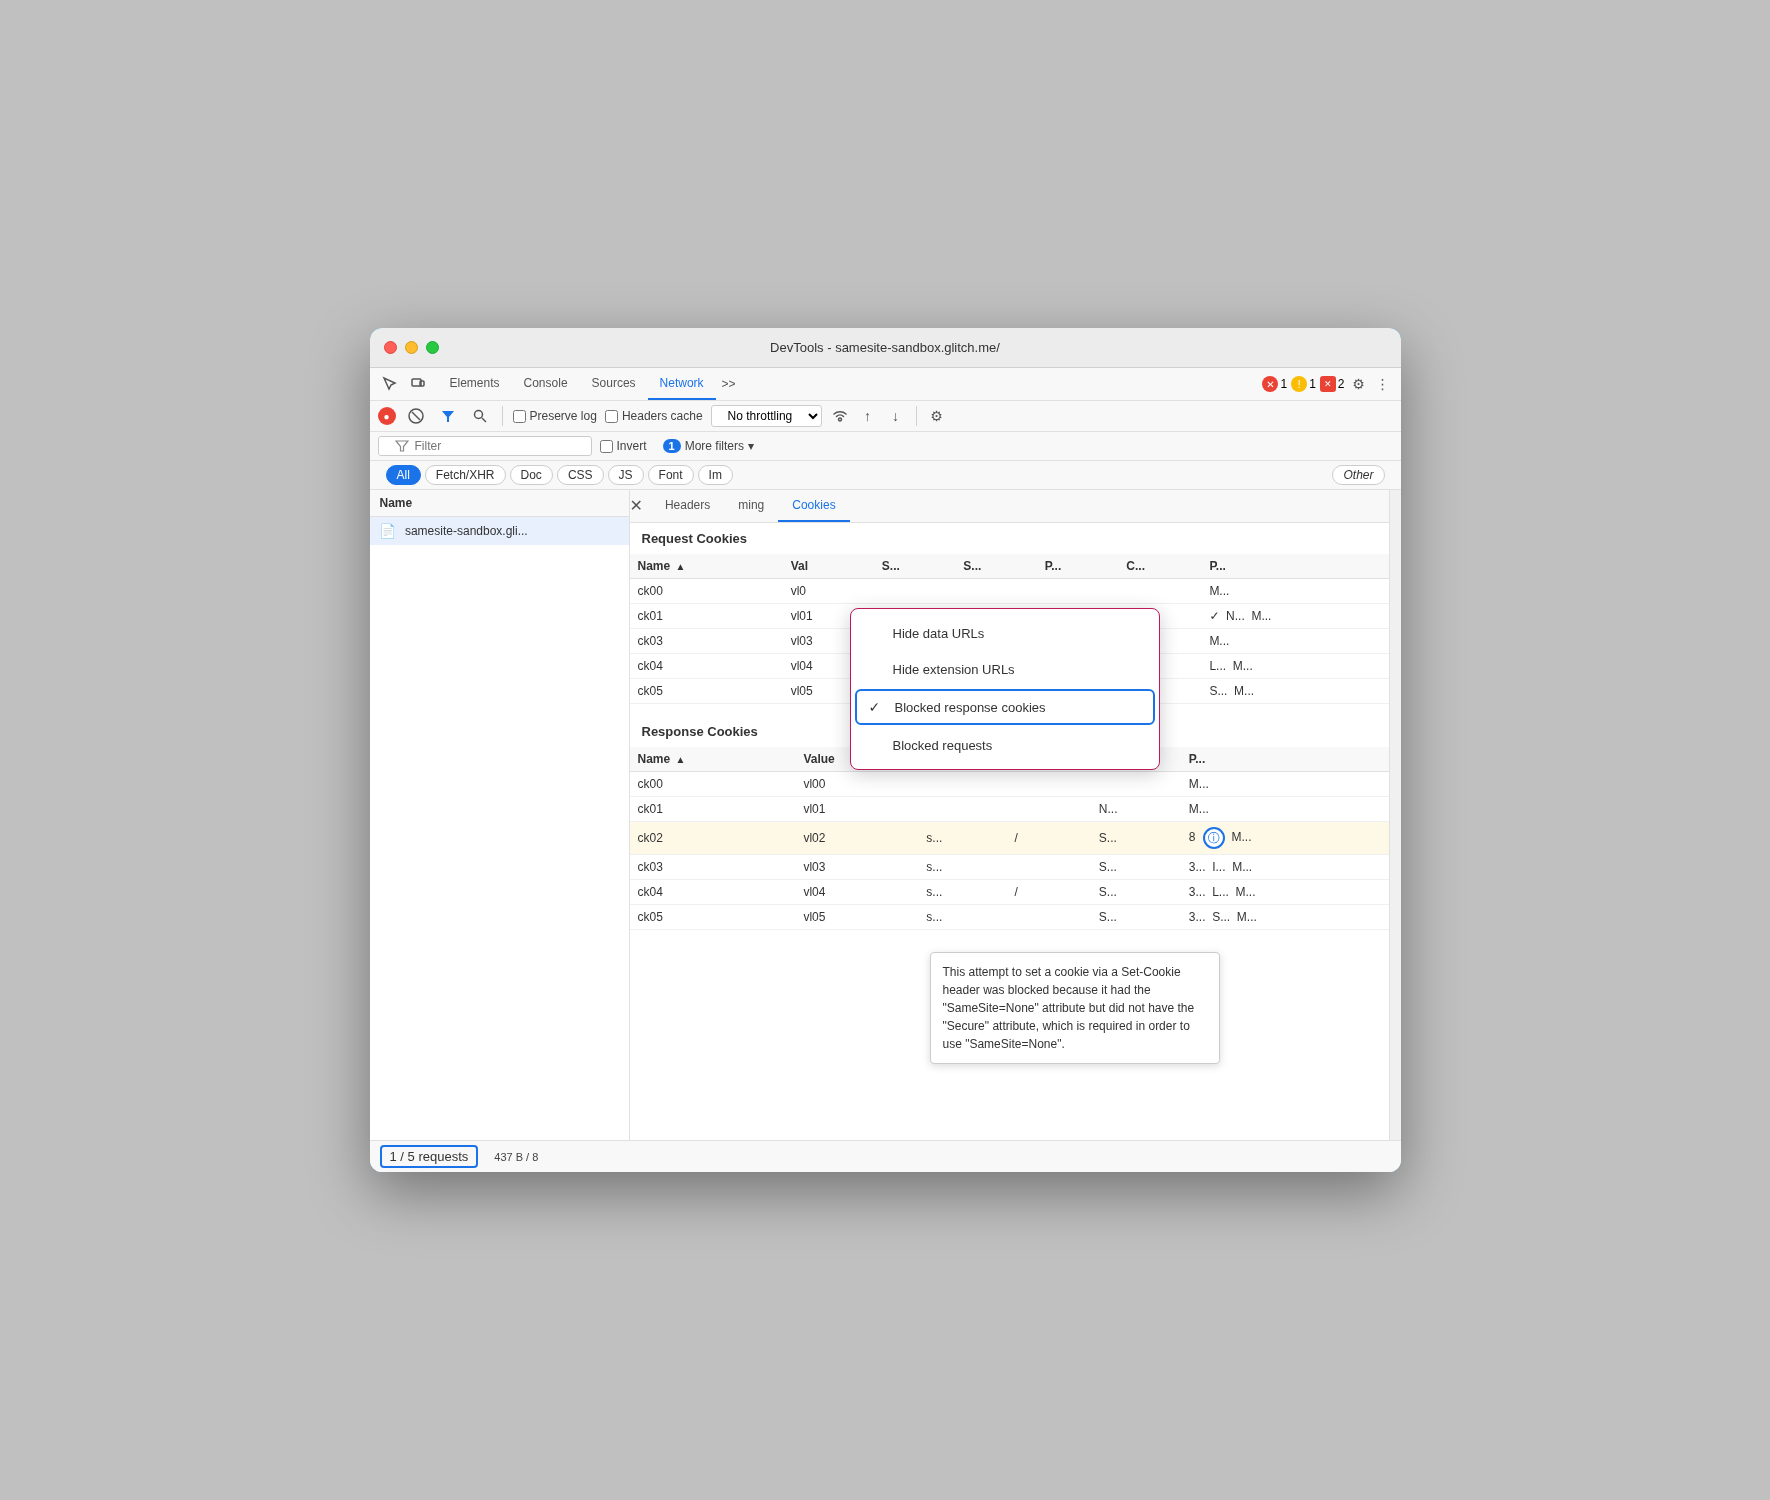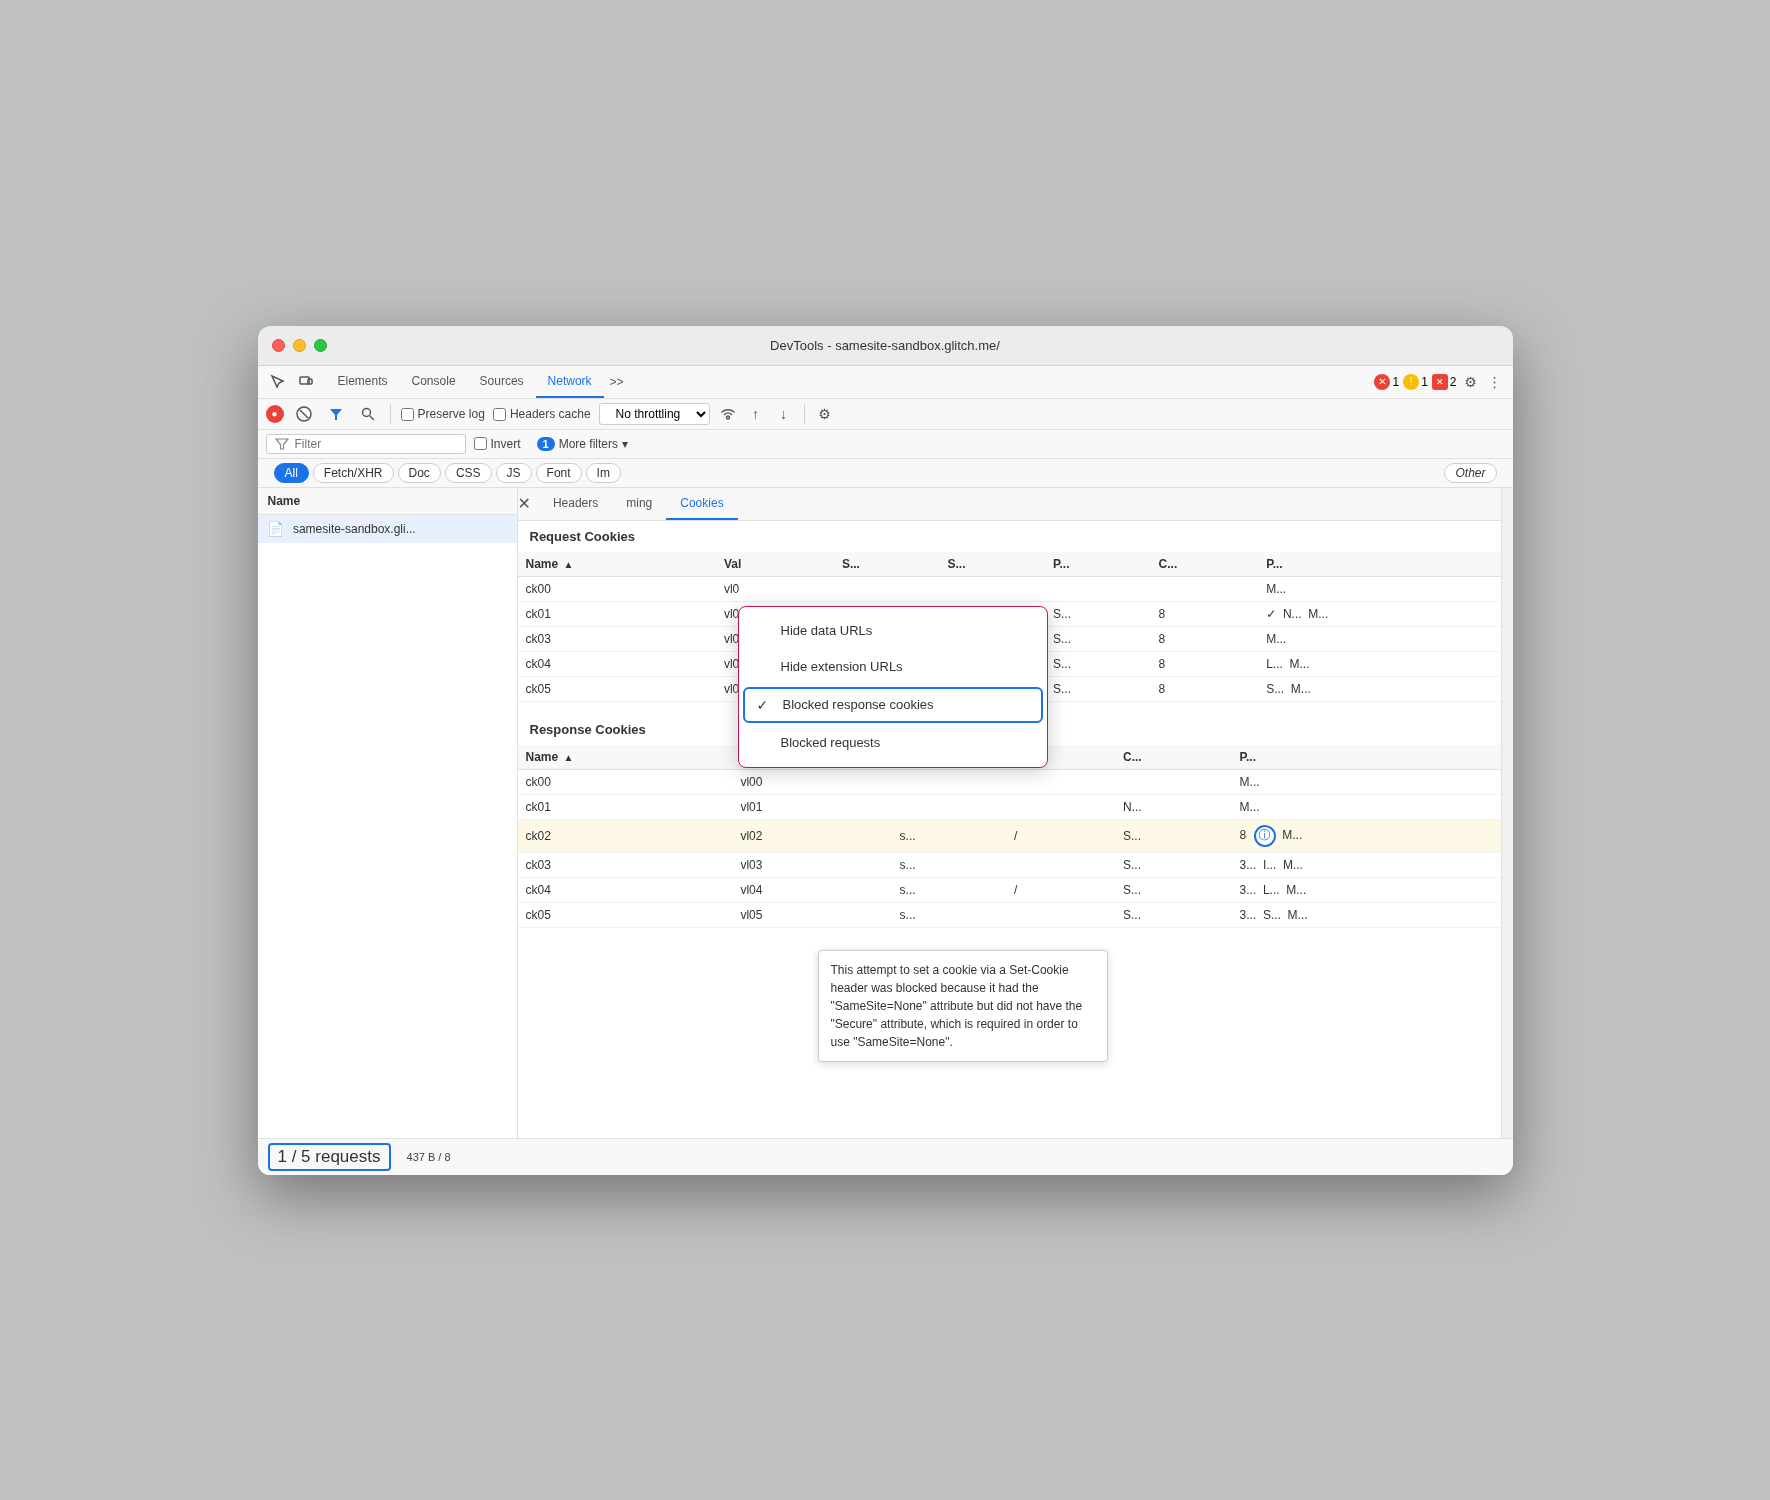--- a/index.html
+++ b/index.html
@@ -5,21 +5,21 @@
     * { box-sizing: border-box; margin: 0; padding: 0; }
     body {
       background: #c0c0c0;
       display: flex;
       justify-content: center;
       align-items: center;
       min-height: 100vh;
       font-family: -apple-system, BlinkMacSystemFont, 'Helvetica Neue', Arial, sans-serif;
     }
     .window {
-      width: 1255px;
+      width: 1031px;
       background: #0ea5e9;
       border-radius: 12px;
       box-shadow: 0 20px 60px rgba(0,0,0,0.4);
       overflow: hidden;
     }
     .titlebar {
       background: #ececec;
       height: 40px;
       display: flex;
       align-items: center;
@@ -133,21 +133,21 @@
       display: flex;
       align-items: center;
       padding: 4px 8px;
       border-bottom: 1px solid #e0e0e0;
       background: #f8f8f8;
       gap: 8px;
     }
     .filter-input-wrap {
       display: flex; align-items: center;
       border: 1px solid #ccc; border-radius: 3px;
-      padding: 2px 8px; background: #fff;
+      padding: 2px 16px; background: #fff;
       gap: 6px; min-width: 200px;
     }
     .filter-input {
       border: none; outline: none;
       font-size: 12px; color: #333;
       width: 160px;
     }
     .invert-label {
       display: flex; align-items: center; gap: 4px;
       font-size: 12px; color: #444;
@@ -307,21 +307,21 @@
       border-top: 1px solid #e0e0e0;
       background: #f8f8f8;
       font-size: 11px;
       color: #444;
       gap: 16px;
     }
     .status-requests {
       border: 2px solid #1a73e8;
       border-radius: 4px;
       padding: 2px 8px;
-      font-size: 17px;
+      font-size: 13px;
       color: #333;
       font-weight: 500;
     }
     .dropdown-menu {
       position: absolute;
       top: 118px;
       left: 480px;
       width: 310px;
       background: white;
       border: 1px solid #be185d;

